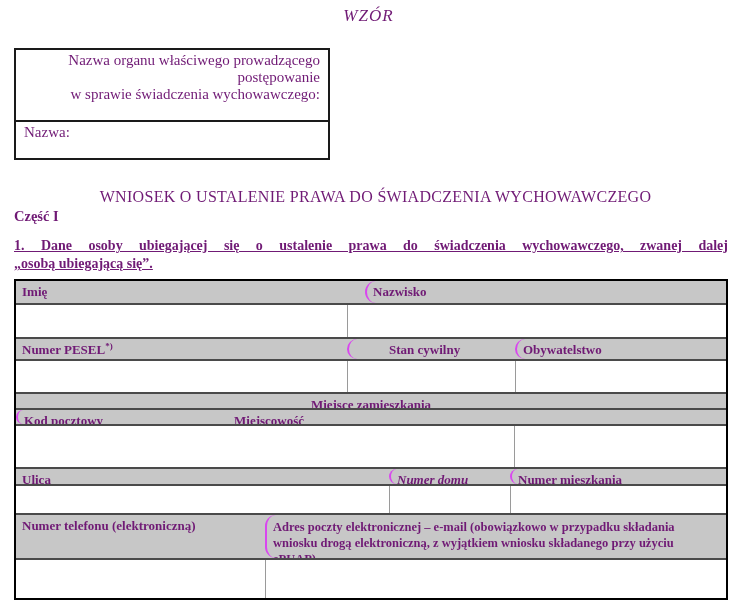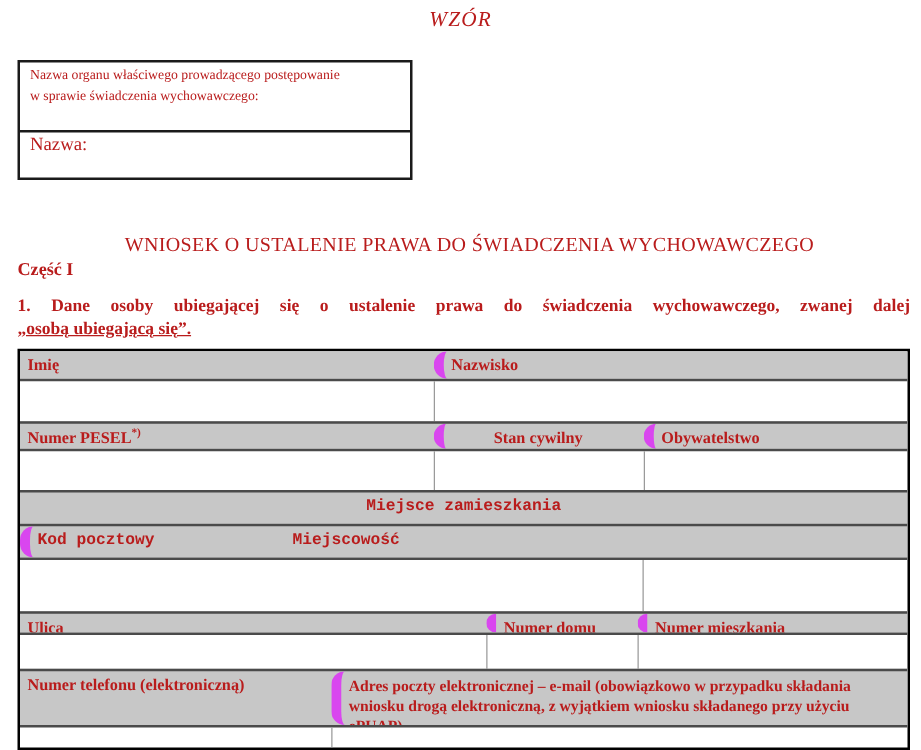--- a/index.html
+++ b/index.html
@@ -1,85 +1,85 @@
 <!DOCTYPE html>
 <html style="--shade: #c7c7c7;"><head>
 <meta charset="utf-8">
 <style>
   html, body { margin:0; padding:0; background:#ffffff; }
   .page {
     position:relative; width:737px; height:600px; overflow:hidden;
-    background:#ffffff; color:#b91c1c;
+    background:#ffffff; color:#701a75;
     font-family:"Liberation Serif", serif;
   }
 
   
   .watermark {
     position:absolute; top:6px; left:0; width:737px; text-align:center;
     font-style:italic; font-size:17px; letter-spacing:1px;
   }
 
   
   .org-box {
     position:absolute; top:48px; left:14px; width:316px;
     border:2px solid #1a1a1a; box-sizing:border-box; background:#fff;
   }
   .org-box-name {
-    box-sizing:border-box; height:56px; padding:2px 8px;
-    font-size:11px; line-height:17px; border-bottom:2px solid #1a1a1a;
+    box-sizing:border-box; height:72px; padding:2px 8px;
+    font-size:15px; line-height:17px; border-bottom:2px solid #1a1a1a;text-align:right;
   }
   .org-box-address {
     box-sizing:border-box; height:36px; padding:2px 8px; font-size:15px;
   }
 
   
   .doc-title {
     position:absolute; top:181px; left:0; width:737px; margin:7px;
     text-align:center; font-size:16px; font-weight:normal; letter-spacing:0.3px;
   }
 
   .part-label {
     position:absolute; top:208px; left:14px;
     font-size:14.5px; font-weight:bold;
   }
 
   .section-heading {
     position:absolute; top:237px; left:14px; width:714px;
     font-size:14px; font-weight:bold; line-height:18px;
   }
-  .sh1 { text-align:justify; text-align-last:justify; white-space:normal; }
+  .sh1 { text-align:justify; text-align-last:justify; text-decoration:underline; white-space:normal; }
   .sh2 { text-decoration:underline;font-family:Liberation Serif, serif; }
 
   
   .ftable {
     position:absolute; top:279px; left:14px; width:714px; height:321px;
     box-sizing:border-box; border:2px solid #000; background:#fff;
     display:flex; flex-direction:column; overflow:hidden;
   }
   .row { display:flex; box-sizing:border-box; border-top:2px solid #4a4a4a; flex:0 0 auto; }
-  .ftable .row:first-child { border-top:none; }
+  .ftable .row:first-child { border-top:none;gap:18px; }
   .row.shade { background:var(--shade, #c7c7c7); }
   .row.grow-row { flex:1 1 auto; }
 
   .cell { box-sizing:border-box; padding:3px 6px 0 6px; overflow:hidden; }
   .label { font-size:13px; font-weight:bold; line-height:15px; }
   .tc { text-align:center; }
-  .sep  { border-left:8px solid #d946ef;border-radius:11px; }   
+  .sep  { border-left:2px solid #d946ef;border-radius:11px; }   
   .sepw { border-left:1px solid #9a9a9a; }   
 
   .w331 { width:331px; flex:0 0 331px; }
   .w168 { width:168px; flex:0 0 168px;padding-left:40px; }
   .w498 { width:498px; flex:0 0 498px; }
   .w373 { width:373px; flex:0 0 373px; }
-  .w121 { width:121px; flex:0 0 121px; }
+  .w121 { width:121px; flex:0 0 121px;font-style:italic; }
   .w249 { width:249px; flex:0 0 249px; }
   .grow { flex:1 1 auto; }
 
   .h22 { height:22px; } .h34 { height:34px; } .h33 { height:33px; }
-  .h23 { height:27px;font-family:Liberation Mono, monospace; } .h43 { height:43px; } .h21 { height:17px; }
+  .h23 { height:16px; } .h43 { height:43px; } .h21 { height:17px; }
   .h29 { height:29px; } .h45 { height:45px; }
 
   sup.fn { font-size:9px; vertical-align:super; line-height:0; }
   .email-label { font-size:12.5px; line-height:16px; padding-top:4px; padding-right:10px; }
 </style>
 </head>
 <body>
 
 <div class="page">
 

